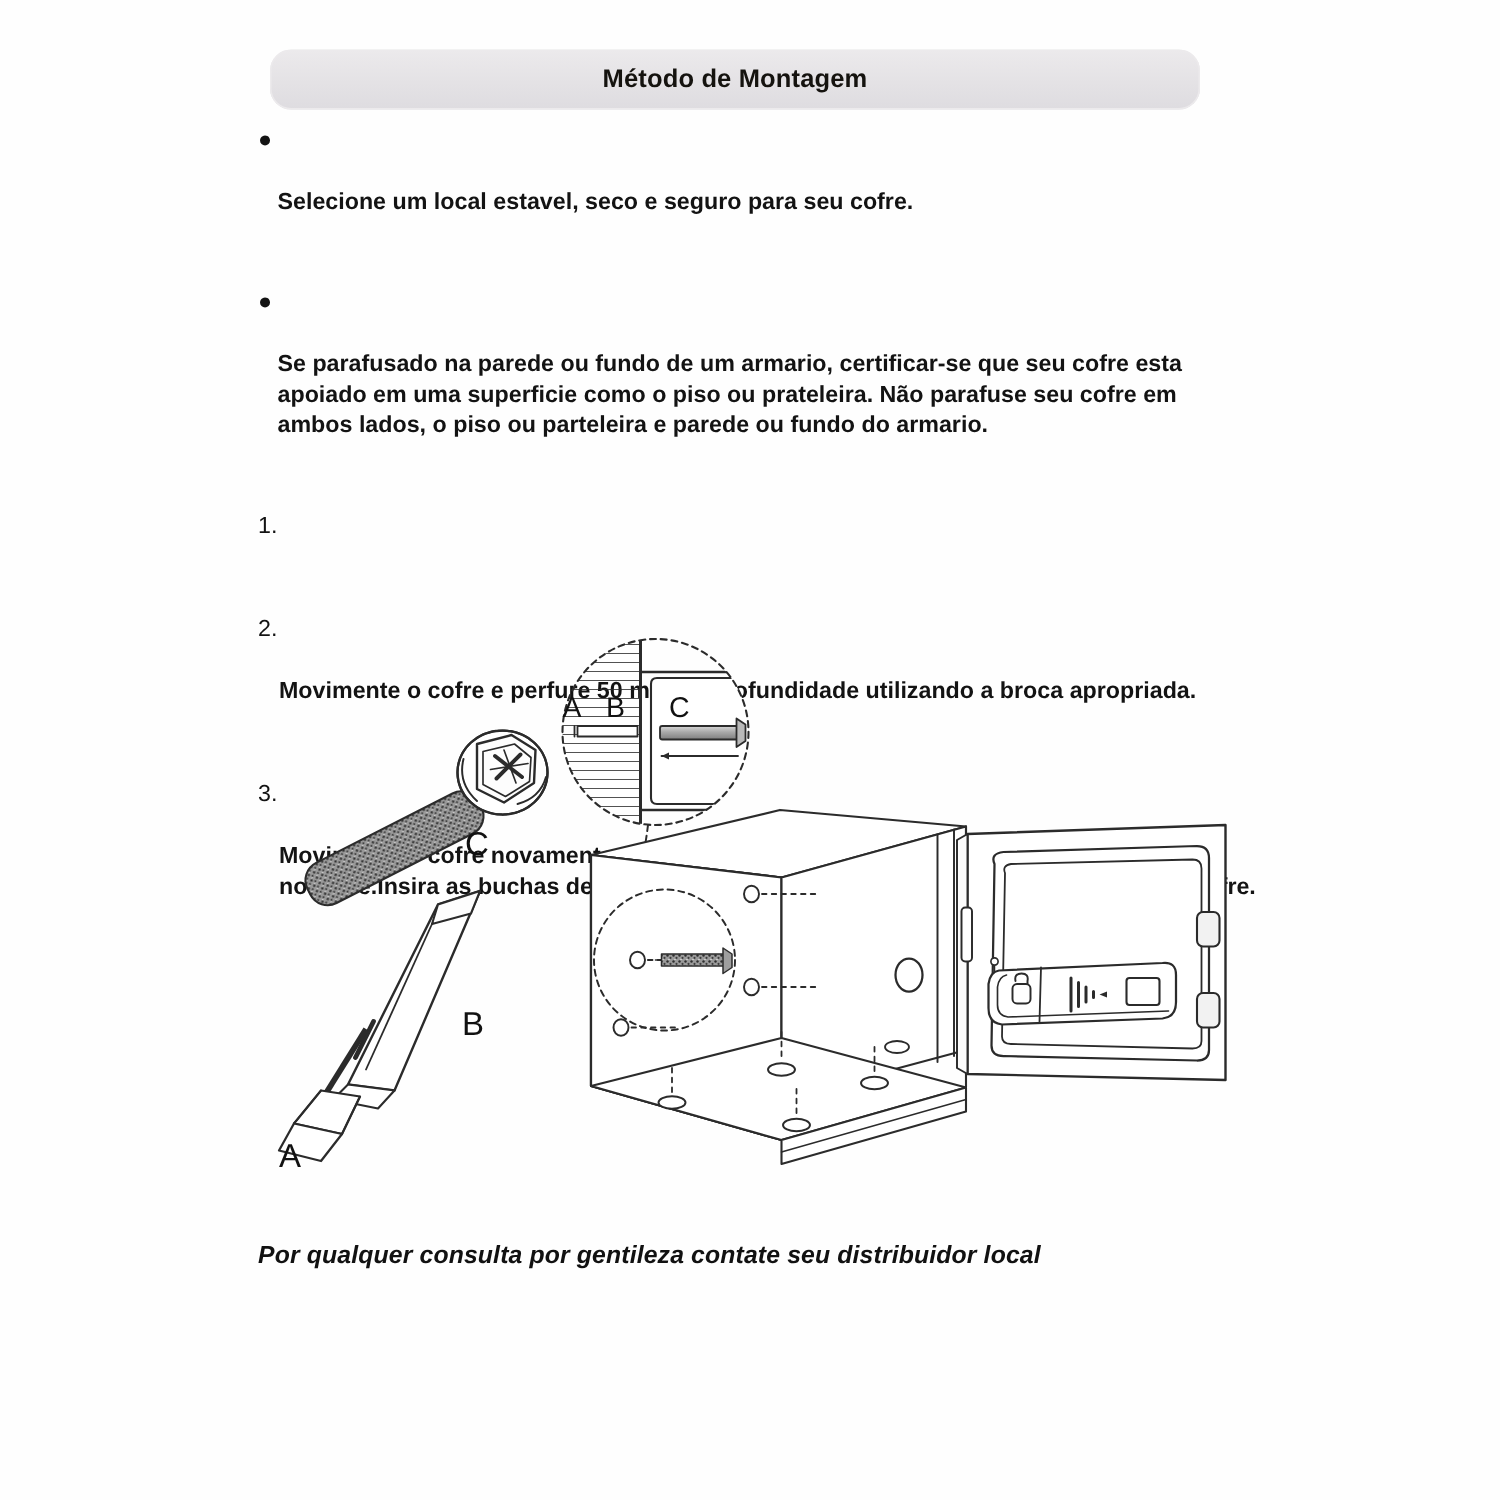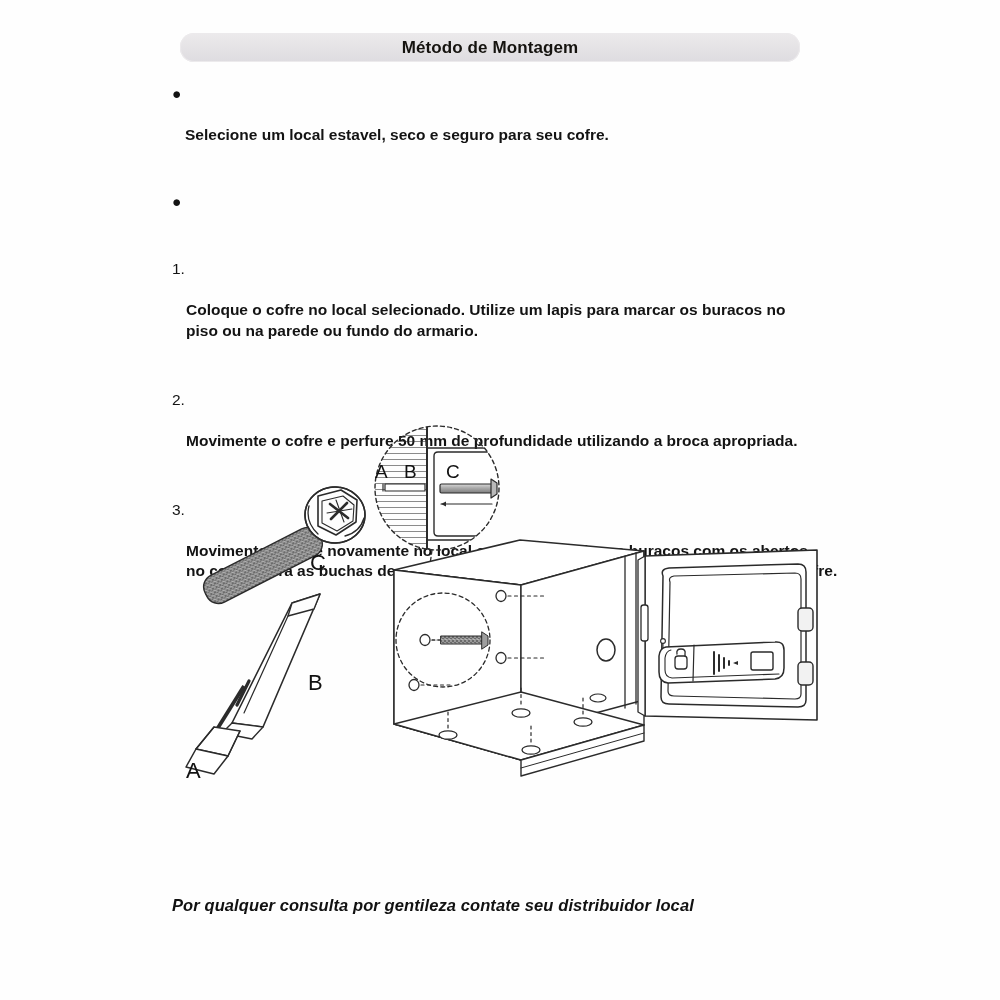--- a/index.html
+++ b/index.html
@@ -23,21 +23,21 @@
     inset: 0;
     background: #fefefe;
   }
 
   
   .title-bar {
     position: absolute;
     left: 180px;
     top: 33px;
     width: 620px;
-    height: 29px;
+    height: 40px;
     background: linear-gradient(to bottom, #eceaec 0%, #e4e2e5 55%, #dedce0 100%);
     border-radius: 14px;
     box-shadow: inset 0 0 0 1px #eceaec;
   }
   .title-bar .title-text {
     position: absolute;
     left: 0;
     right: 0;
     top: 50%;
     transform: translateY(-50%);
@@ -88,21 +88,21 @@
     display: block;
     font-weight: bold;
   }
   .gap-md { margin-bottom: 26px; }
   .gap-lg { margin-bottom: 28px; }
 
   
   .footer-note {
     position: absolute;
     left: 172px;
-    top: 896px;
+    top: 828px;
     font-size: 16.5px;
     font-weight: bold;
     font-style: italic;
     color: #111111;
     letter-spacing: .1px;
   }
 
   
   .figure {
     position: absolute;
@@ -124,26 +124,27 @@
 
   <div class="instructions">
 
     <div class="para bulleted gap-md">
       <span class="bullet">●</span>
       <span class="body">Selecione um local estavel, seco e seguro para seu cofre.</span>
     </div>
 
     <div class="para bulleted gap-md">
       <span class="bullet">●</span>
+      <span class="body">Se parafusado na parede ou fundo de um armario, certificar-se que seu cofre esta
+apoiado em uma superficie  como o piso ou prateleira. Não parafuse seu cofre em
+ambos lados, o piso ou parteleira e parede ou fundo do armario.</span>
     </div>
 
     <div class="para numbered gap-lg">
       <span class="num">1.</span>
-      <span class="body">Coloque o cofre no local selecionado. Utilize um lapis para marcar os buracos no
-piso ou na parede ou fundo do armario.</span>
     </div>
 
     <div class="para numbered gap-lg">
       <span class="num">2.</span>
       <span class="body">Movimente o cofre e perfure 50 mm de profundidade utilizando a broca apropriada.</span>
     </div>
 
     <div class="para numbered">
       <span class="num">3.</span>
       <span class="body">Movimente o cofre novamente no local escolhido, alinhe os buracos com os abertos

